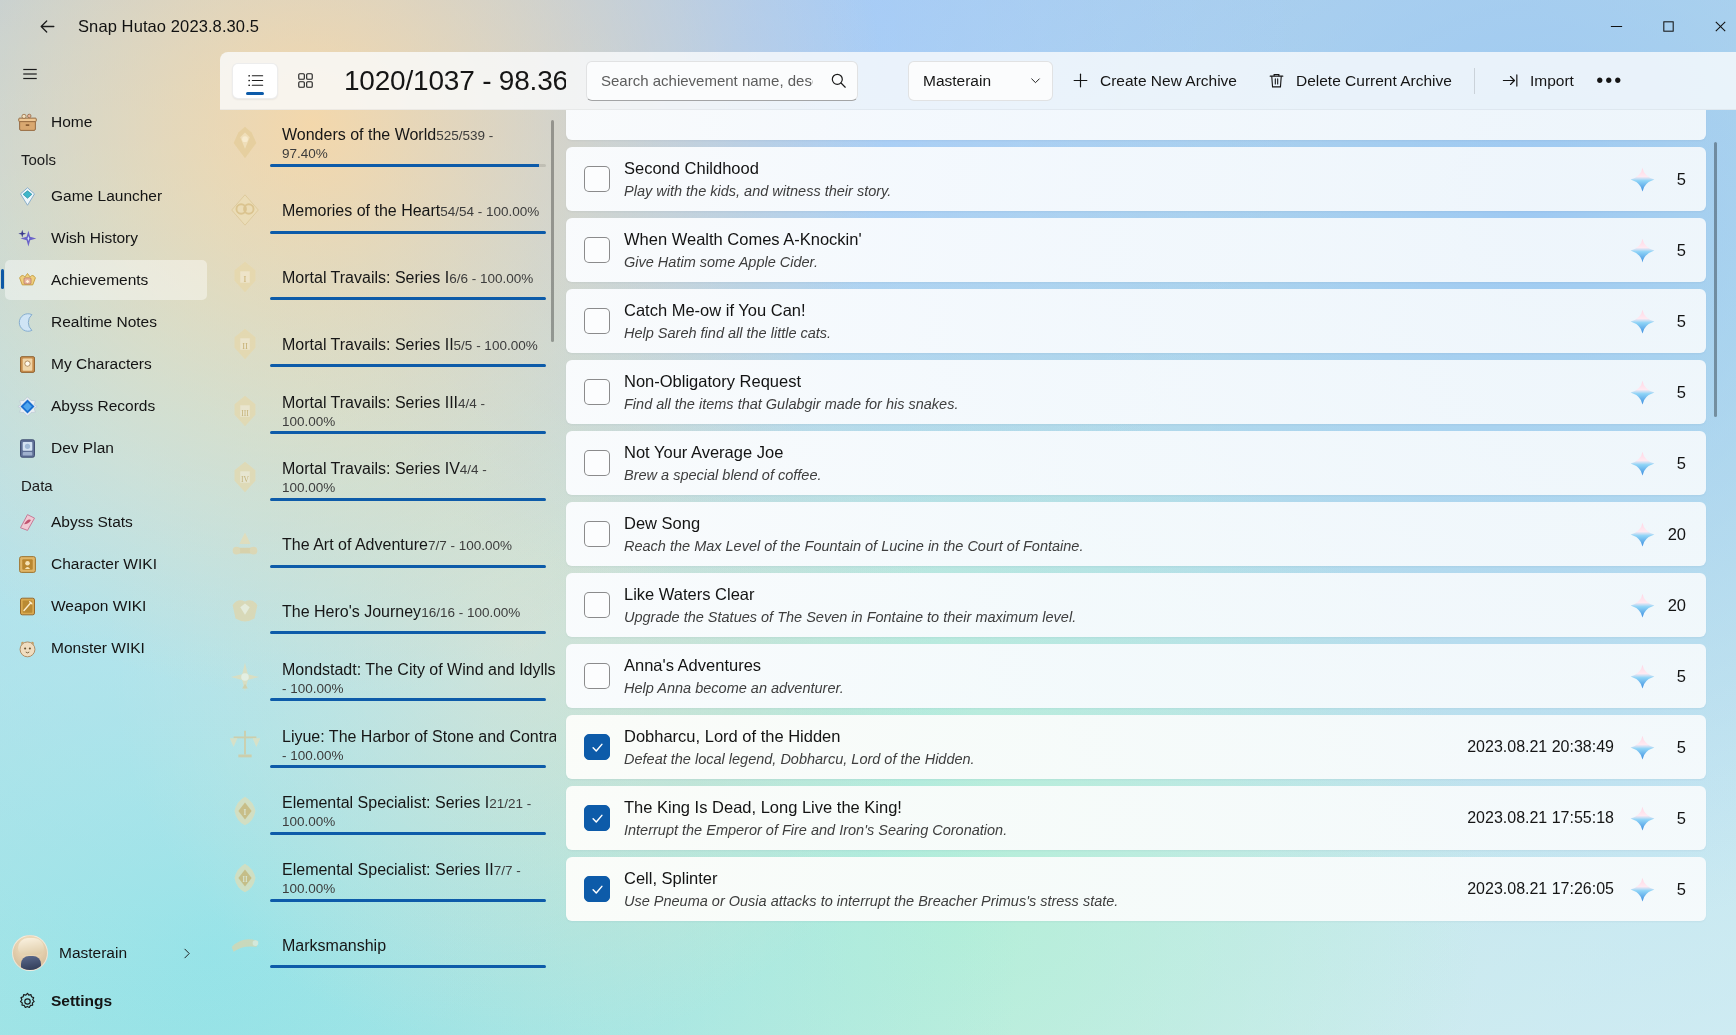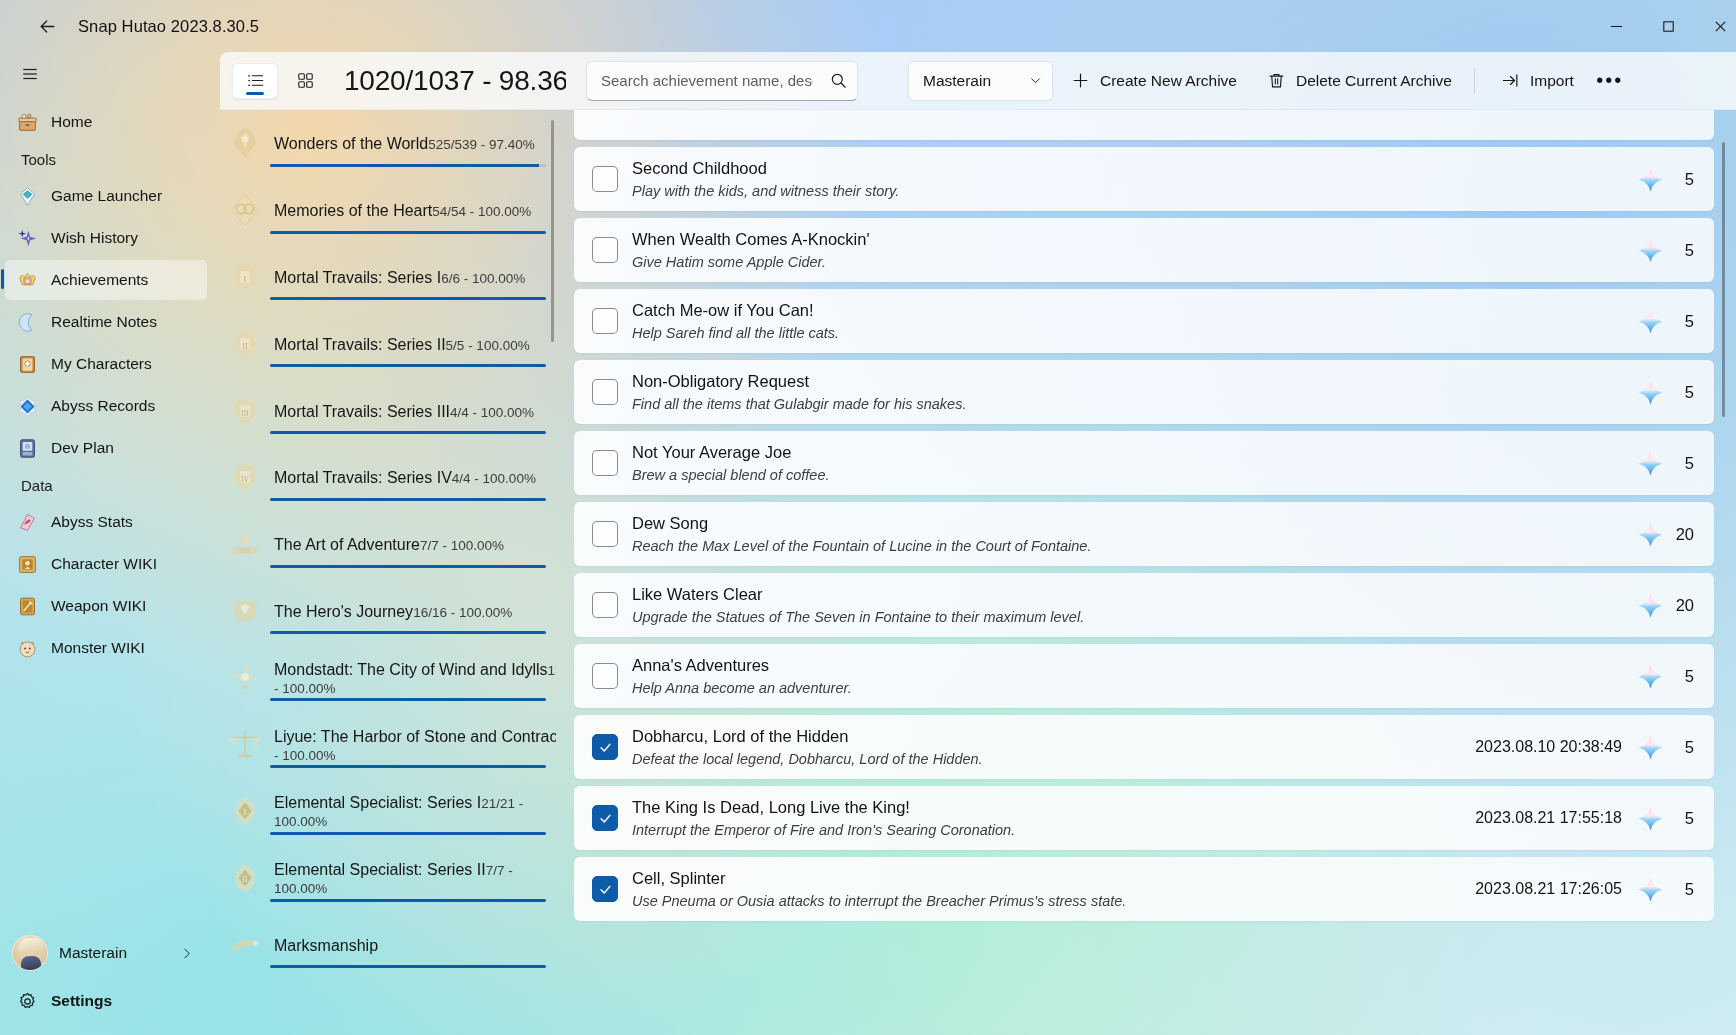--- a/index.html
+++ b/index.html
@@ -189,21 +189,21 @@
     border-radius: 5px; color: #151515; font-size: 20px; letter-spacing: 2px;
   }
 
   
   .catpanel {
     position: absolute; left: 8px; top: 58px; width: 336px; height: 925px;
     overflow: hidden;
   }
   .cat-item {
     height: 66.8px; padding: 0 14px 0 6px;
-    display: flex; align-items: center; gap: 10px;
+    display: flex; align-items: center; gap: 18px;
     position: relative;
   }
   .cat-icon {
     width: 38px; height: 38px; flex: 0 0 38px;
     display: flex; align-items: center; justify-content: center;
     opacity: 0.62;
   }
   .cat-text { flex: 1 1 auto; min-width: 0; padding-top: 2px; }
   .cat-name {
     font-size: 16px; color: #161616; white-space: nowrap;
@@ -216,21 +216,21 @@
     overflow: hidden;
   }
   .cat-bar > i { display: block; height: 100%; background: #0d5ba9; }
   .cat-scrollbar {
     position: absolute; right: 2px; top: 10px; width: 3px; height: 222px;
     border-radius: 2px; background: rgba(0,0,0,0.30);
   }
 
   
   .achpanel {
-    position: absolute; left: 352px; top: 58px; width: 1164px; height: 925px;
+    position: absolute; left: 344px; top: 58px; width: 1164px; height: 925px;
     overflow: hidden;
   }
   .ach-row {
     position: relative;
     height: 64px; margin: 0 14px 7px 10px;
     border-radius: 6px;
     background: linear-gradient(100deg, rgba(250,252,254,0.97) 0%, rgba(248,251,254,0.92) 45%, rgba(250,252,253,0.86) 100%);
     display: flex; align-items: center;
     box-shadow: 0 1px 2px rgba(40,60,90,0.05);
   }
@@ -934,21 +934,21 @@
         <div class="ach-row done">
           <span class="ach-check checked">
             <svg viewBox="0 0 24 24" fill="none" stroke="currentColor" stroke-width="2.4">
               <path d="M5 12.5 L10 17.5 L19 7" stroke-linecap="round" stroke-linejoin="round"></path>
             </svg>
           </span>
           <span class="ach-body">
             <div class="ach-title">Dobharcu, Lord of the Hidden</div>
             <div class="ach-desc">Defeat the local legend, Dobharcu, Lord of the Hidden.</div>
           </span>
-          <span class="ach-time">2023.08.10 20:38:49</span>
+          <span class="ach-time">2023.08.21 20:38:49</span>
           <span class="ach-reward">
             <span>
               <svg class="primogem" viewBox="0 0 40 40">
                 <defs>
                   <linearGradient id="pg" x1="0" y1="0" x2="0" y2="1">
                     <stop offset="0%" stop-color="#ffd7e4"></stop>
                     <stop offset="38%" stop-color="#ffeaf2"></stop>
                     <stop offset="55%" stop-color="#8fd4f7"></stop>
                     <stop offset="100%" stop-color="#3f8fe0"></stop>
                   </linearGradient>

